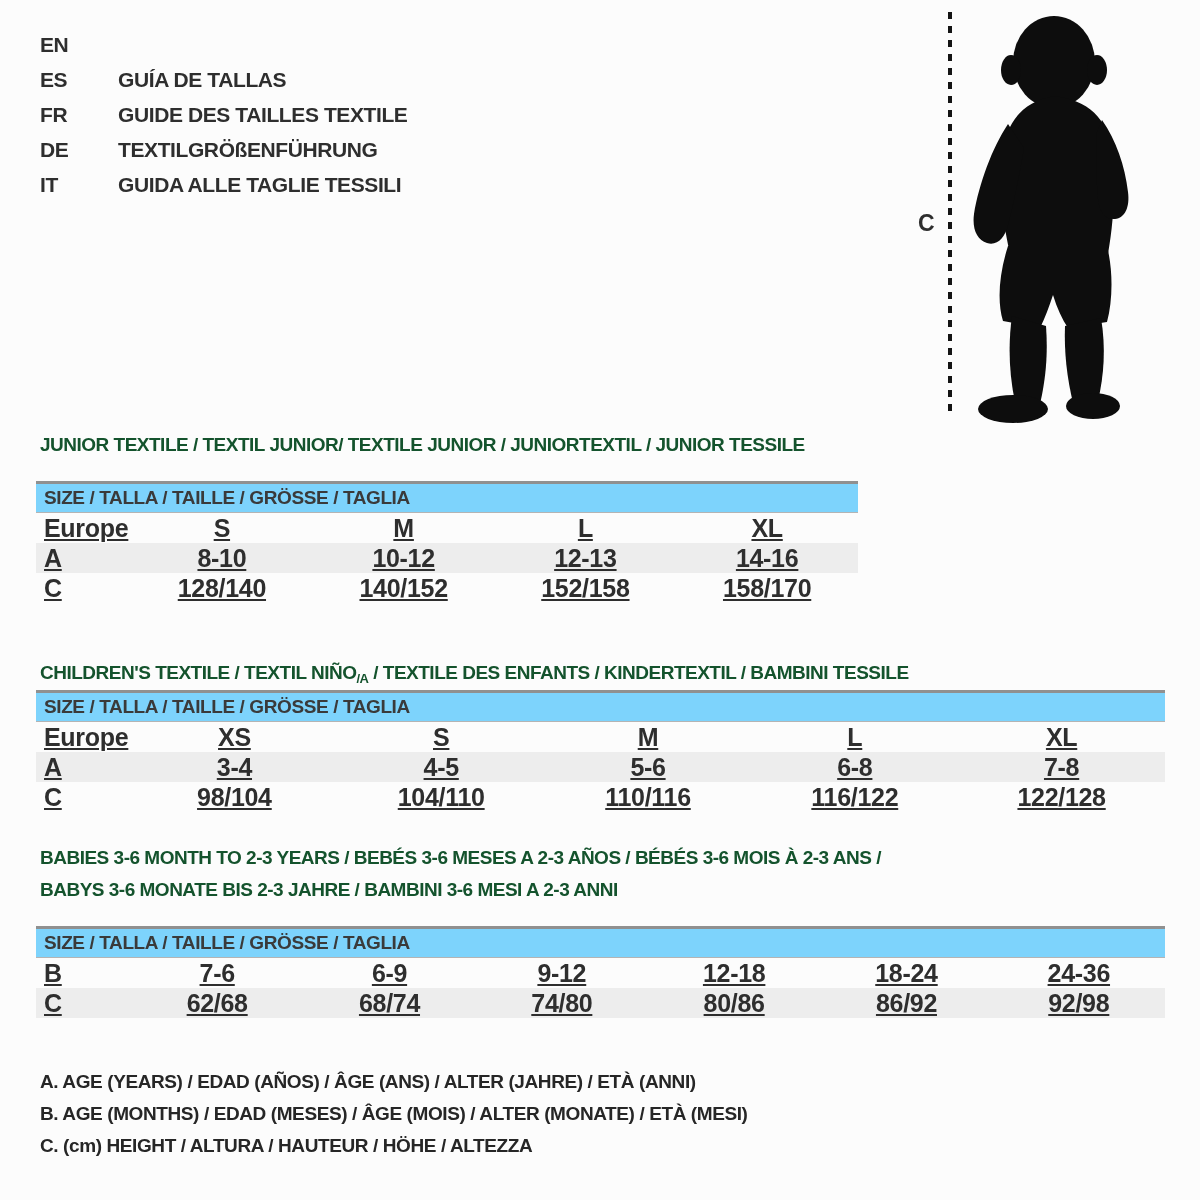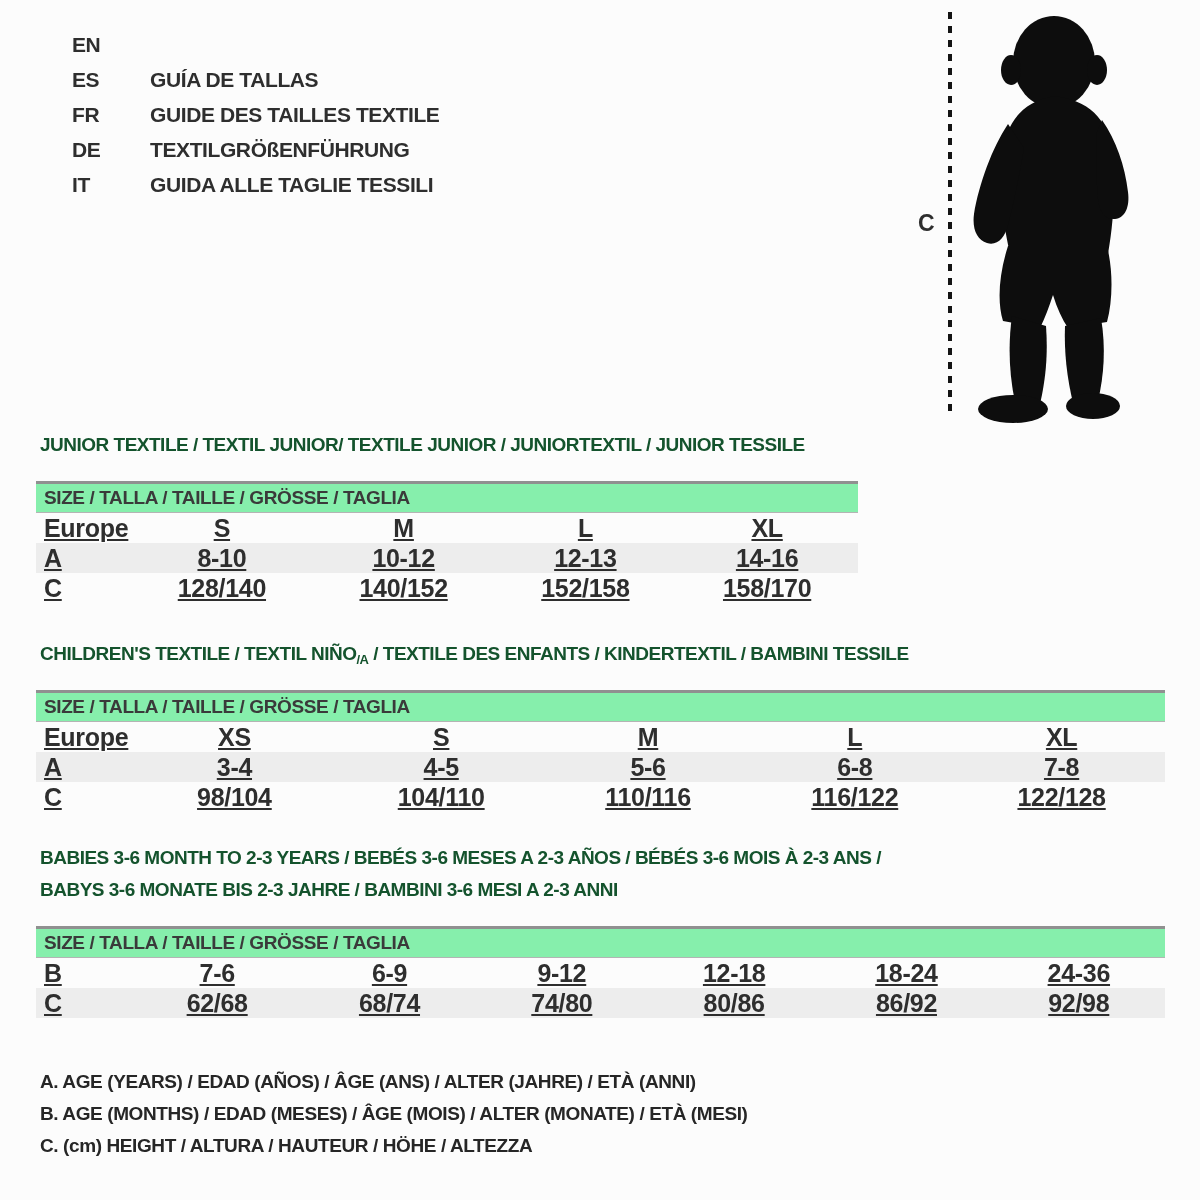--- a/index.html
+++ b/index.html
@@ -3,34 +3,34 @@
 <meta charset="utf-8">
 <style>
   html,body{margin:0;padding:0;background:#ffffff;}
   .canvas{
     position:relative;width:1200px;height:1200px;background:#fcfcfc;overflow:hidden;
     font-family:"Liberation Sans","DejaVu Sans",sans-serif;font-weight:bold;color:#2e2e2e;
     -webkit-font-smoothing:antialiased;
   }
   
   .langs{position:absolute;left:40px;top:27px;}
-  .lang-row{display:flex;line-height:35px;font-size:21px;letter-spacing:-0.4px;margin-left:32px;}
+  .lang-row{display:flex;line-height:35px;font-size:21px;letter-spacing:-0.4px;}
   .lang-code{width:78px;flex:0 0 78px;}
   
   .figure{position:absolute;left:900px;top:0;width:262px;height:440px;}
   .c-label{position:absolute;left:18px;top:210px;font-size:23px;}
   .dash-line{position:absolute;left:46px;top:12px;width:8px;height:406px;}
   .body-svg{position:absolute;left:60px;top:6px;width:184px;height:422px;}
   
   .sec-title{position:absolute;left:40px;font-size:19px;letter-spacing:-0.5px;white-space:nowrap;color:#14532d;}
   .sec-title sub{font-size:13px;vertical-align:-4px;}
   .two-line{line-height:32px;}
   
   .tbl{position:absolute;left:36px;}
-  .size-bar{height:28px;background:#86efac;border-top:3px solid #909090;border-bottom:1px solid #b4b4b4;
+  .size-bar{height:28px;background:#7dd3fc;border-top:3px solid #909090;border-bottom:1px solid #b4b4b4;
     line-height:27px;padding-left:8px;font-size:19px;letter-spacing:-0.4px;color:#3a3a3a;box-sizing:content-box;}
   .trow{display:flex;height:30px;line-height:30px;font-size:25px;letter-spacing:-0.3px;text-decoration:underline;}
   .trow.stripe{background:#ededed;}
   .trow .lbl{flex:0 0 95px;padding-left:8px;box-sizing:border-box;text-align:left;}
   .trow .cell{flex:1;text-align:center;}
   
   .legend{position:absolute;left:40px;top:1066px;font-size:19px;letter-spacing:-0.4px;line-height:32px;color:#262626;}
   .legend div{white-space:nowrap;}
 </style>
 </head>
@@ -101,21 +101,21 @@
     </div>
     <div class="trow">
       <div class="lbl">C</div>
       <div class="cell">128/140</div>
       <div class="cell">140/152</div>
       <div class="cell">152/158</div>
       <div class="cell">158/170</div>
     </div>
   </div>
 
-  <div class="sec-title" style="top:643px;"><span>CHILDREN'S TEXTILE / TEXTIL NIÑO</span><sub>/A</sub><span> / TEXTILE DES ENFANTS / KINDERTEXTIL / BAMBINI TESSILE</span></div>
+  <div class="sec-title" style="top:662px;"><span>CHILDREN'S TEXTILE / TEXTIL NIÑO</span><sub>/A</sub><span> / TEXTILE DES ENFANTS / KINDERTEXTIL / BAMBINI TESSILE</span></div>
   <div class="tbl" style="top:690px;width:1129px;">
     <div class="size-bar">SIZE / TALLA / TAILLE / GRÖSSE / TAGLIA</div>
     <div class="trow">
       <div class="lbl">Europe</div>
       <div class="cell">XS</div>
       <div class="cell">S</div>
       <div class="cell">M</div>
       <div class="cell">L</div>
       <div class="cell">XL</div>
     </div>

